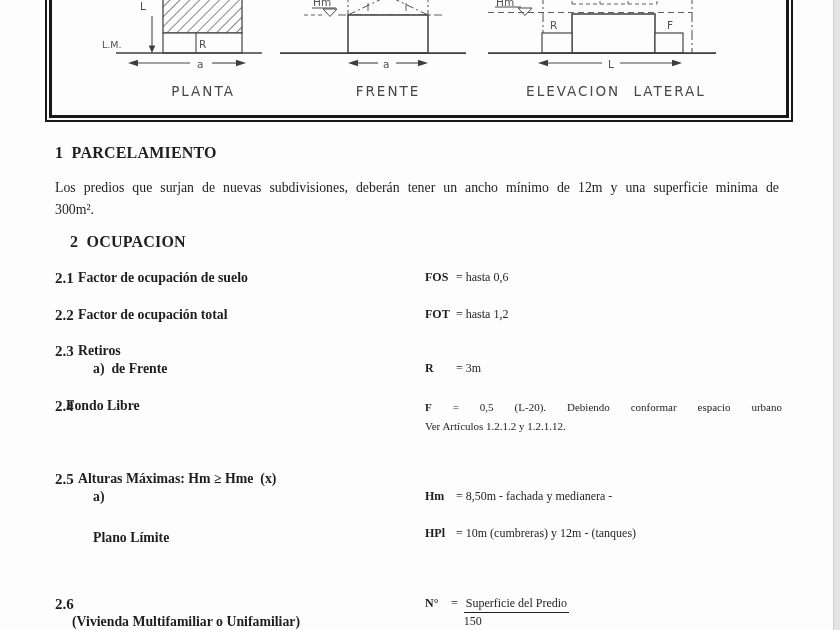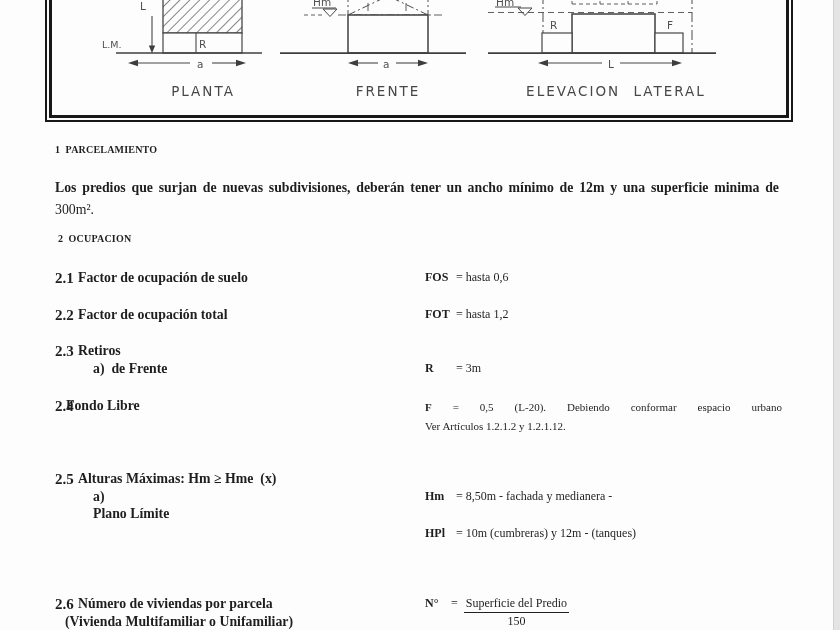--- a/index.html
+++ b/index.html
@@ -15,30 +15,30 @@
                  border:3px solid #181818; }
 
   
   .dwg { position:absolute; top:0; }
   .dwg text { font-family:"DejaVu Sans", sans-serif; fill:#505050; }
   .dwg .sm  { font-size:10.5px; }
   .dwg .xs  { font-size:9.5px; }
   .dwg .cap { font-size:13.5px; letter-spacing:2px; fill:#474747; }
 
   
-  .h1   { font-weight:bold; font-size:10px; white-space:pre; letter-spacing:.2px; }
+  .h1   { font-weight:bold; font-size:16px; white-space:pre; letter-spacing:.2px; }
   .para { font-size:13.8px; line-height:21.5px; width:724px; }
-  .para .jl { text-align:justify; text-align-last:justify;font-weight:bold; }
+  .para .jl { text-align:justify; text-align-last:justify; }
   .num  { font-weight:bold; font-size:15px; }
   .lbl  { font-weight:bold; font-size:13.8px; white-space:pre; }
   .val  { font-size:12px; white-space:pre; }
   .sym  { font-weight:bold; display:inline-block; min-width:31px; }
   .v24  { width:357px; font-size:11px; line-height:19.3px; white-space:normal; }
   .v24 .jl { text-align:justify; text-align-last:justify; }
-  .frac { display:inline-block; text-align:center; vertical-align:top; }
+  .frac { display:inline-block; text-align:left; vertical-align:top; }
   .frac-top { display:block; border-bottom:1.4px solid #222; padding:0 2px 1px 2px; }
   .frac-bot { display:block; padding-top:1px; }
   .page-edge { position:absolute; right:0; top:0; width:7px; height:630px;
                background:#e4e4e4; border-left:1px solid #d2d2d2; }
 </style>
 </head>
 <body>
 
 <div class="page">
 
@@ -116,21 +116,21 @@
     <text class="sm" x="128" y="67.5">L</text>
     <text class="cap" x="136" y="96" text-anchor="middle" style="word-spacing:7px">ELEVACION LATERAL</text>
   </svg>
 
   <div class="abs h1" style="left:55px; top:144px">1  PARCELAMIENTO</div>
   <div class="abs para" style="left:55px; top:177px">
     <div class="jl">Los predios que surjan de nuevas subdivisiones, deberán tener un ancho mínimo de 12m y una superficie minima de</div>
     <div>300m².</div>
   </div>
 
-  <div class="abs h1" style="left:58px; top:233px">2  OCUPACION</div>
+  <div class="abs h1" style="left:70px; top:233px">2  OCUPACION</div>
 
   <div class="abs num" style="left:55px; top:270px">2.1</div>
   <div class="abs lbl" style="left:78px; top:270px">Factor de ocupación de suelo</div>
   <div class="abs val" style="left:425px; top:270px"><b class="sym">FOS</b><span>= hasta 0,6</span></div>
 
   <div class="abs num" style="left:55px; top:307px">2.2</div>
   <div class="abs lbl" style="left:78px; top:307px">Factor de ocupación total</div>
   <div class="abs val" style="left:425px; top:307px"><b class="sym">FOT</b><span>= hasta 1,2</span></div>
 
   <div class="abs num" style="left:55px; top:343px">2.3</div>
@@ -143,22 +143,21 @@
   <div class="abs v24" style="left:425px; top:398px">
     <div class="jl"><b>F</b> <span>= 0,5 (L-20). Debiendo conformar espacio urbano</span></div>
     <div>Ver Artículos 1.2.1.2 y 1.2.1.12.</div>
   </div>
 
   <div class="abs num" style="left:55px; top:471px">2.5</div>
   <div class="abs lbl" style="left:78px; top:471px">Alturas Máximas: Hm ≥ Hme  (x)</div>
   <div class="abs lbl" style="left:93px; top:489px">a)</div>
   <div class="abs val" style="left:425px; top:489px"><b class="sym">Hm</b><span>= 8,50m - fachada y medianera -</span></div>
 
-  <div class="abs lbl" style="left:93px; top:506px">Plano Límite</div>
+  <div class="abs lbl" style="left:93px; top:530px">Plano Límite</div>
   <div class="abs val" style="left:425px; top:526px"><b class="sym">HPl</b><span>= 10m (cumbreras) y 12m - (tanques)</span></div>
 
   <div class="abs num" style="left:55px; top:596px">2.6</div>
-  <div class="abs lbl" style="left:78px; top:596px">Número de viviendas por parcela</div>
-  <div class="abs lbl" style="left:65px; top:614px">(Vivienda Multifamiliar o Unifamiliar)</div>
+  <div class="abs lbl" style="left:72px; top:614px">(Vivienda Multifamiliar o Unifamiliar)</div>
   <div class="abs val" style="left:425px; top:596px"><b class="sym" style="min-width:26px">N°</b><span>=</span><span style="display:inline-block;width:6px"></span><span class="frac"><span class="frac-top">Superficie del Predio</span><span class="frac-bot">150</span></span></div>
 
   <div class="page-edge"></div>
 </div>
 
 </body></html>

